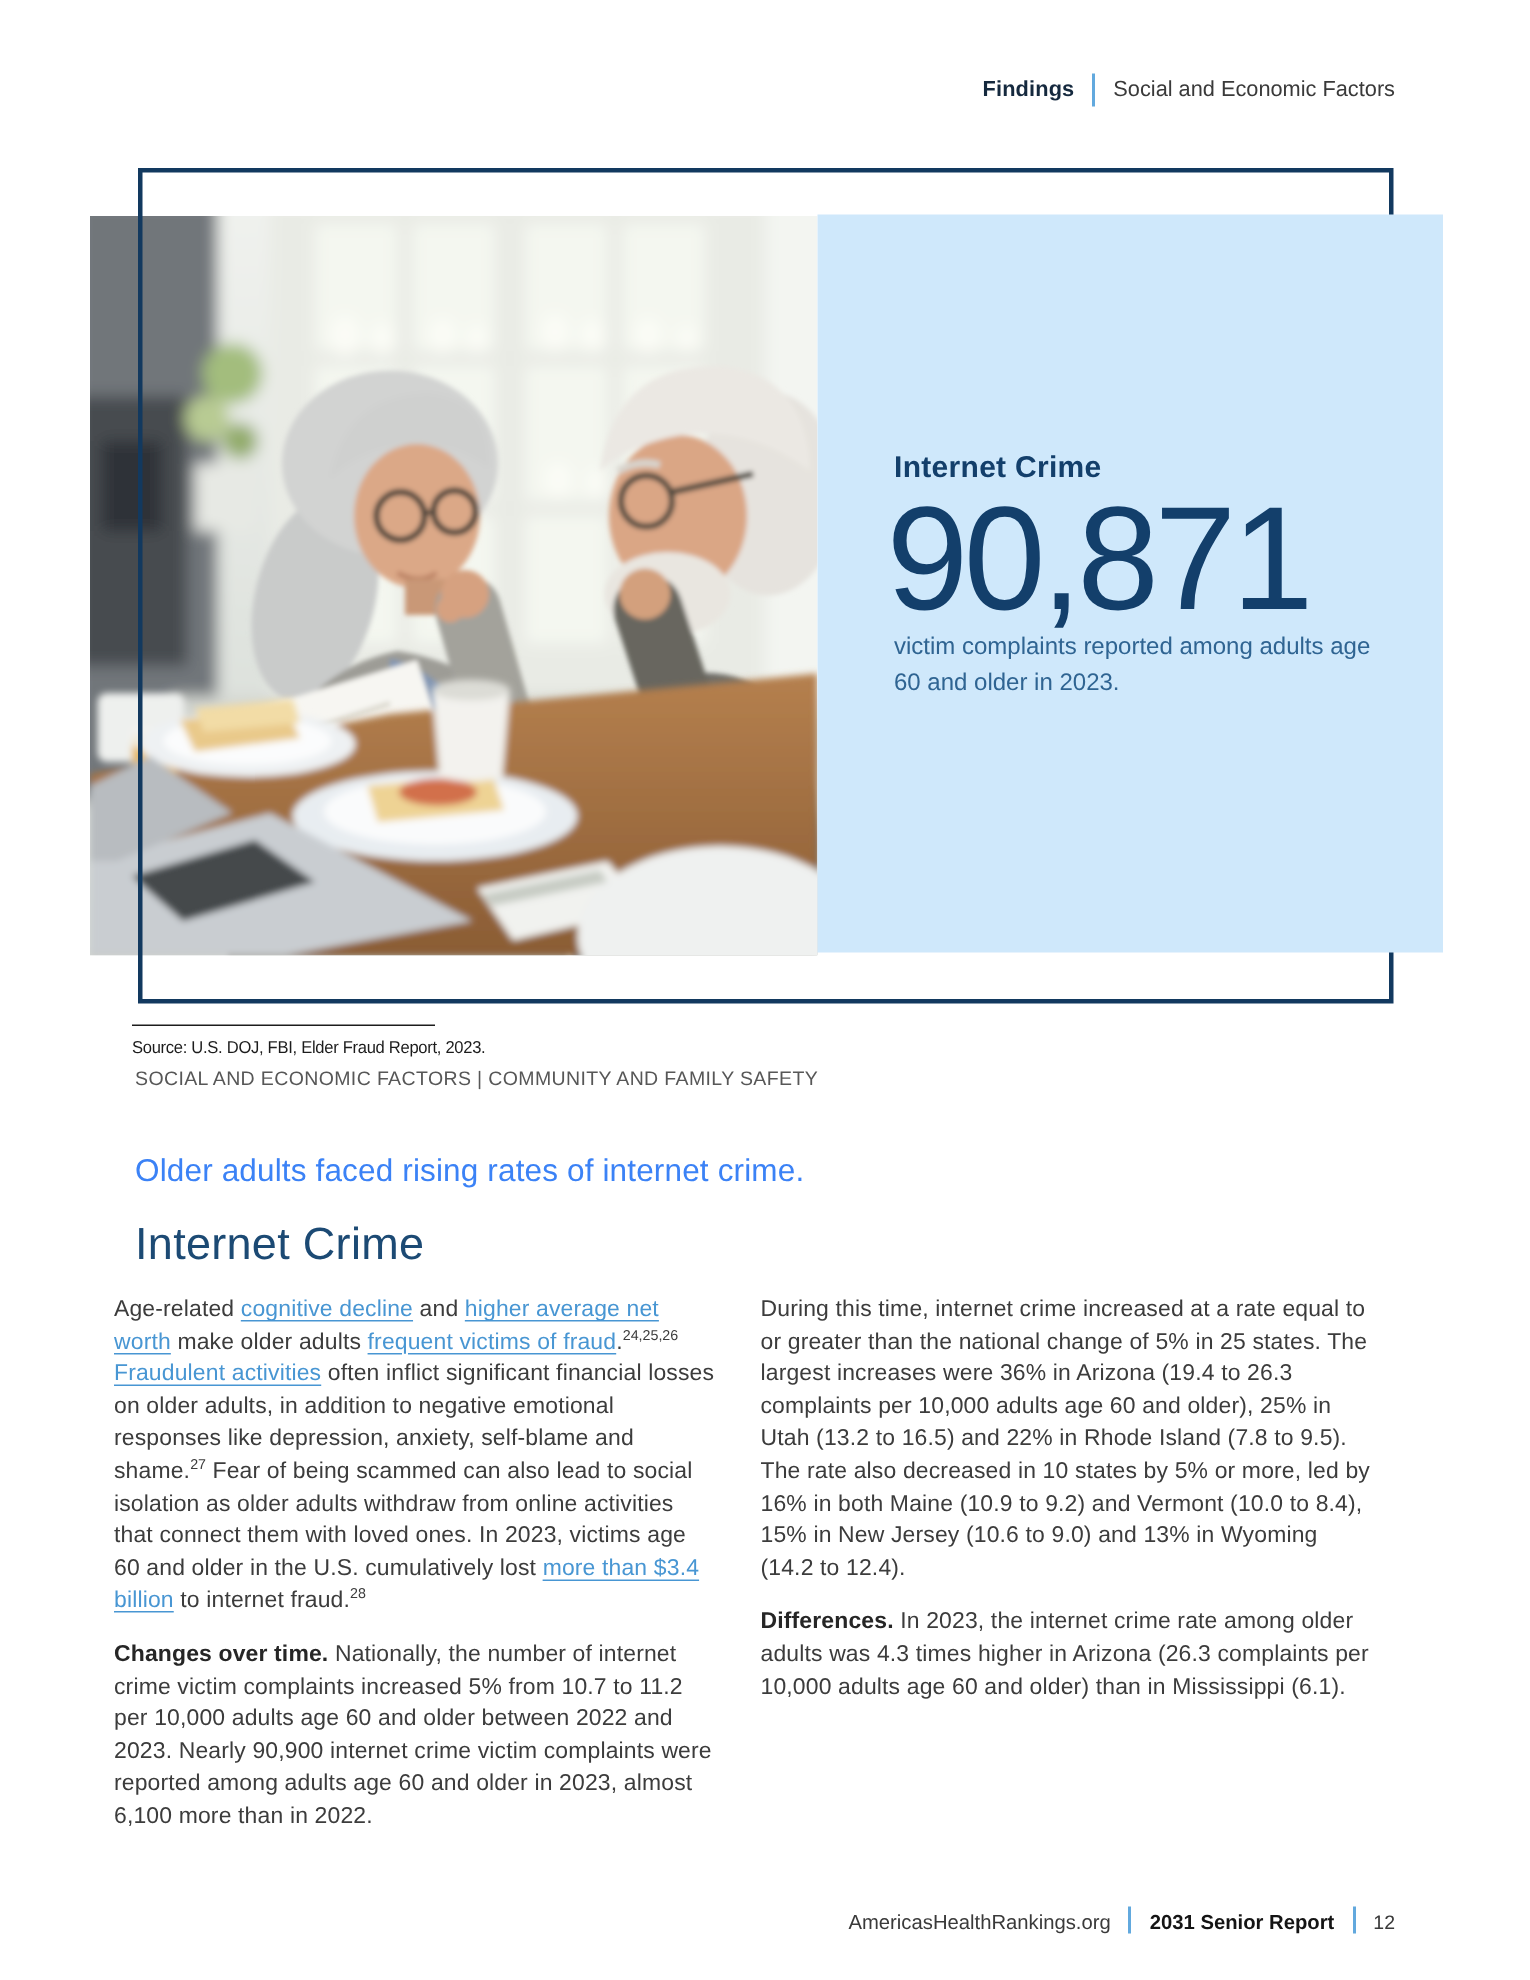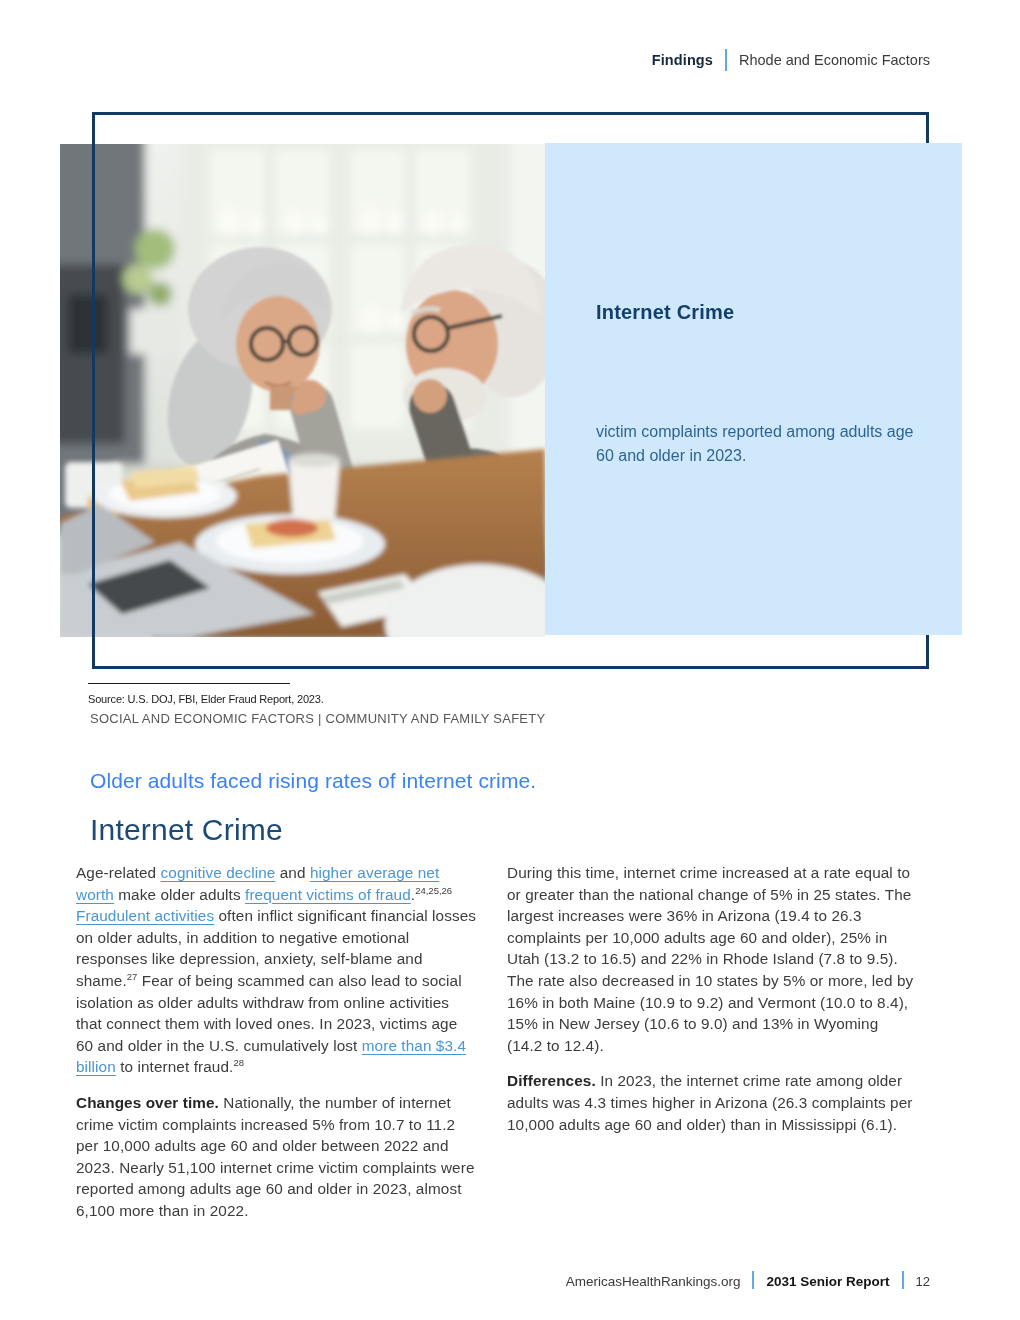--- a/index.html
+++ b/index.html
@@ -43,21 +43,21 @@
   .f-page { font-size:13px; color:#3a3a3a; }
 </style>
 </head>
 <body>
 
 <div class="page">
 
   <header class="page-header">
     <span class="ph-section">Findings</span>
     <span class="ph-divider"></span>
-    <span class="ph-subsection">Rhode and Economic Factors</span>
+    <span class="ph-subsection">Social and Economic Factors</span>
   </header>
 
   <div class="hero-photo">
     <svg viewBox="0 0 485 493" width="485" height="493" preserveAspectRatio="none" role="img" aria-label="Older woman and older man at a kitchen table reviewing a paper document together">
       <defs>
         <linearGradient id="gbg" x1="0" y1="0" x2="0" y2="1">
           <stop offset="0" stop-color="#f0f2ee"></stop>
             <stop offset="1" stop-color="#d3d8d3"></stop>
         </linearGradient>
         <linearGradient id="gtable" x1="0" y1="0" x2="0" y2="1">
@@ -186,34 +186,35 @@
         <polygon points="262,452 340,436 345,444 268,460" fill="#c7ccc4"></polygon>
         <ellipse cx="420" cy="480" rx="95" ry="60" fill="#eff1f0"></ellipse>
       </g>
     </svg>
   </div>
 
   <div class="hero-frame"></div>
 
   <div class="hero-panel">
     <div class="stat-label">Internet Crime</div>
+    <div class="stat-value">90,871</div>
     <div class="stat-desc">victim complaints reported among adults age 60 and older in 2023.</div>
   </div>
 
   <div class="source-rule"></div>
   <div class="source-text">Source: U.S. DOJ, FBI, Elder Fraud Report, 2023.</div>
 
   <main>
     <div class="kicker">SOCIAL AND ECONOMIC FACTORS | COMMUNITY AND FAMILY SAFETY</div>
     <h2 class="headline">Older adults faced rising rates of internet crime.</h2>
     <h1 class="title">Internet Crime</h1>
     <div class="columns">
       <div class="col col-left">
         <p class="body-p"><span>Age-related </span><a class="t-link">cognitive decline</a><span> and </span><a class="t-link">higher average net worth</a><span> make older adults </span><a class="t-link">frequent victims of fraud</a><span>.</span><sup class="fn">24,25,26</sup><span> </span><a class="t-link">Fraudulent activities</a><span> often inflict significant financial losses on older adults, in addition to negative emotional responses like depression, anxiety, self-blame and shame.</span><sup class="fn">27</sup><span> Fear of being scammed can also lead to social isolation as older adults withdraw from online activities that connect them with loved ones. In 2023, victims age 60 and older in the U.S. cumulatively lost </span><a class="t-link">more than $3.4 billion</a><span> to internet fraud.</span><sup class="fn">28</sup></p>
-        <p class="body-p"><strong>Changes over time.</strong><span> Nationally, the number of internet crime victim complaints increased 5% from 10.7 to 11.2 per 10,000 adults age 60 and older between 2022 and 2023. Nearly 51,100 internet crime victim complaints were reported among adults age 60 and older in 2023, almost 6,100 more than in 2022.</span></p>
+        <p class="body-p"><strong>Changes over time.</strong><span> Nationally, the number of internet crime victim complaints increased 5% from 10.7 to 11.2 per 10,000 adults age 60 and older between 2022 and 2023. Nearly 90,900 internet crime victim complaints were reported among adults age 60 and older in 2023, almost 6,100 more than in 2022.</span></p>
       </div>
       <div class="col col-right">
         <p class="body-p"><span>During this time, internet crime increased at a rate equal to or greater than the national change of 5% in 25 states. The largest increases were 36% in Arizona (19.4 to 26.3 complaints per 10,000 adults age 60 and older), 25% in Utah (13.2 to 16.5) and 22% in Rhode Island (7.8 to 9.5). The rate also decreased in 10 states by 5% or more, led by 16% in both Maine (10.9 to 9.2) and Vermont (10.0 to 8.4), 15% in New Jersey (10.6 to 9.0) and 13% in Wyoming (14.2 to 12.4).</span></p>
         <p class="body-p"><strong>Differences.</strong><span> In 2023, the internet crime rate among older adults was 4.3 times higher in Arizona (26.3 complaints per 10,000 adults age 60 and older) than in Mississippi (6.1).</span></p>
       </div>
     </div>
   </main>
 
   <footer class="page-footer">
     <span class="f-site">AmericasHealthRankings.org</span>

